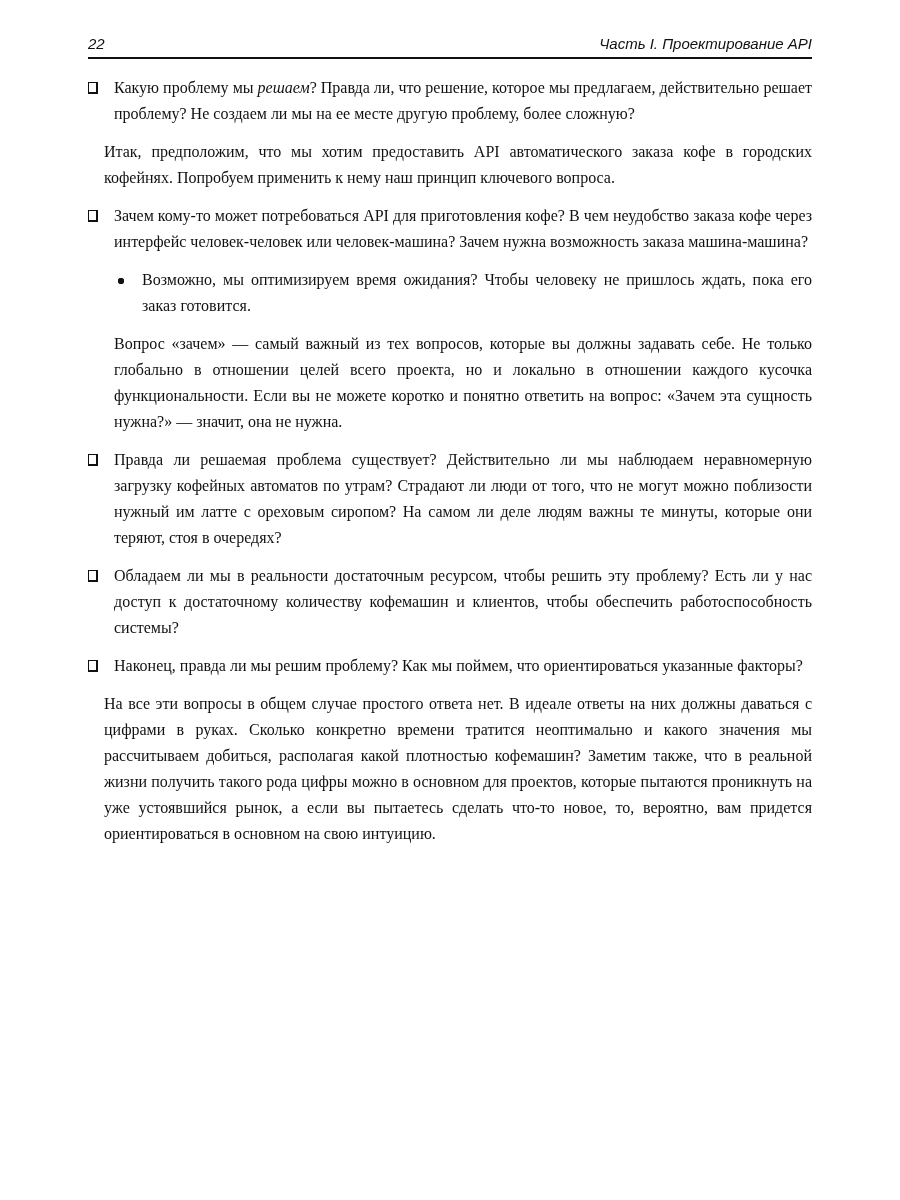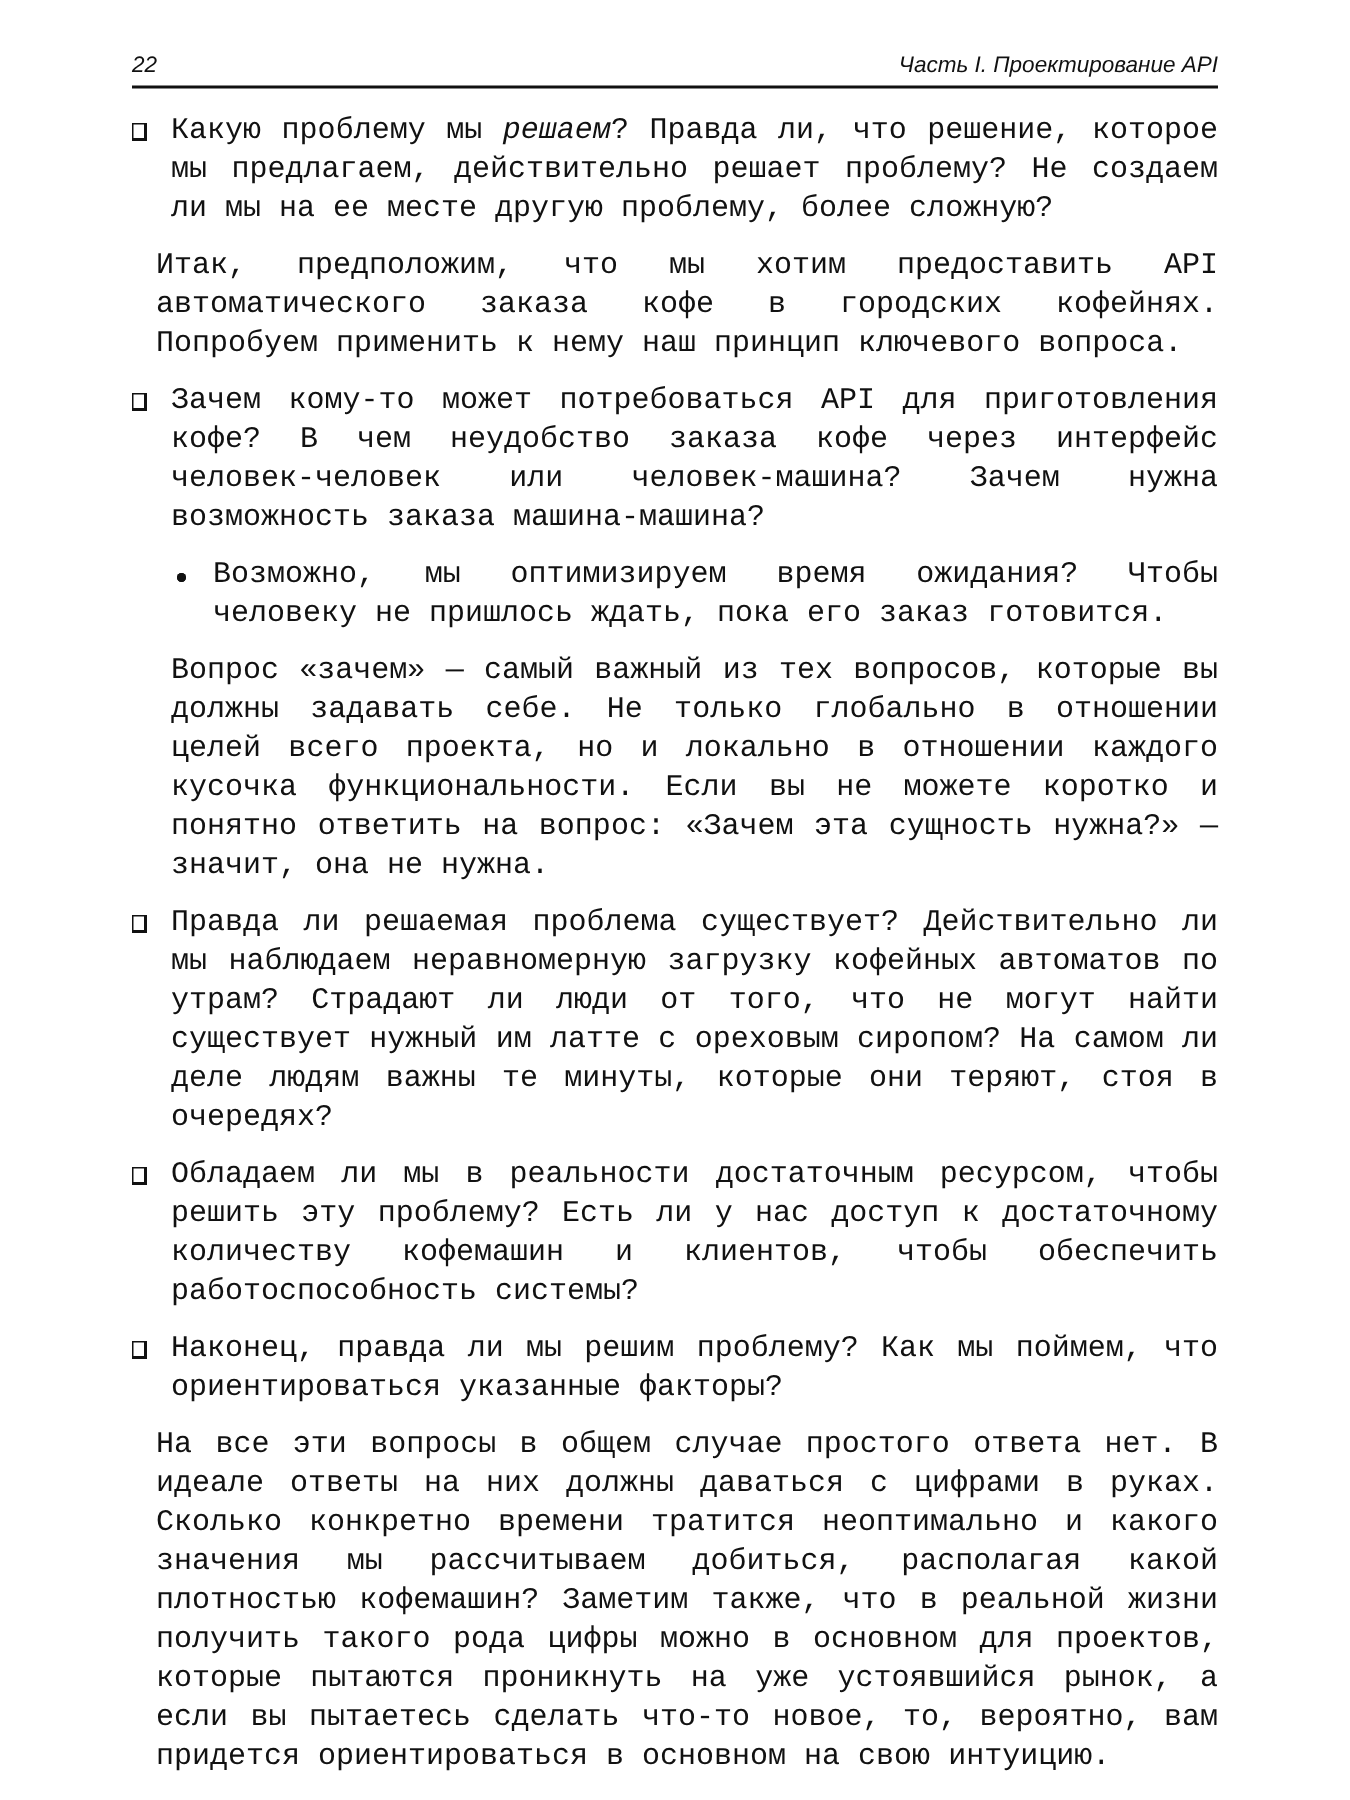--- a/index.html
+++ b/index.html
@@ -2,21 +2,21 @@
 <html><head>
 <meta charset="utf-8">
 <style>
   html, body { margin: 0; padding: 0; background: #ffffff; }
   body { width: 900px; height: 1200px; position: relative; overflow: hidden; color: #111; }
   .page { position: absolute; left: 88px; top: 32px; width: 724px; }
   .header { display: flex; justify-content: space-between; align-items: center;
     font-family: "Liberation Sans", sans-serif; font-style: italic; font-size: 15px;
     padding-bottom: 3px; border-bottom: 2px solid #111; height: 22px; }
   .header .pagenum { font-style: italic; }
-  .body { font-family: Liberation Mono, monospace; font-size: 20px; line-height: 26px;
+  .body { font-family: Liberation Serif, serif; font-size: 16px; line-height: 26px;
     text-align: justify; margin-top: 16px; }
   .sq-item { position: relative; padding-left: 26px; margin: 0 0 12px 0; }
   .sq { position: absolute; left: 0; top: 7px; width: 10px; height: 12px; border: 1.6px solid #111;
     border-right-width: 2.4px; border-bottom-width: 2.4px; box-sizing: border-box; }
   p.para { margin: 0 0 12px 16px; }
   .bullet-item { position: relative; padding-left: 54px; margin: 0 0 12px 0; }
   .dot { position: absolute; left: 30px; top: 11px; width: 6px; height: 6px; border-radius: 50%; background: #111; }
   .indent-para { padding-left: 26px; margin: 0 0 12px 0; }
   em { font-style: italic; }
 </style>
@@ -47,21 +47,21 @@
     </div>
     <div class="bullet-item">
       <span class="dot"></span>
       <span>Возможно, мы оптимизируем время ожидания? Чтобы человеку не пришлось ждать, пока его заказ готовится.</span>
     </div>
 
     <p class="indent-para">Вопрос «зачем» — самый важный из тех вопросов, которые вы должны задавать себе. Не только глобально в отношении целей всего проекта, но и локально в отношении каждого кусочка функциональности. Если вы не можете коротко и понятно ответить на вопрос: «Зачем эта сущность нужна?» — значит, она не нужна.</p>
 
     <div class="sq-item">
       <span class="sq"></span>
-      <span>Правда ли решаемая проблема существует? Действительно ли мы наблюдаем неравномерную загрузку кофейных автоматов по утрам? Страдают ли люди от того, что не могут найти существует нужный им латте с ореховым сиропом? На самом ли деле людям важны те минуты, которые они теряют, стоя в очередях?</span>
+      <span>Правда ли решаемая проблема существует? Действительно ли мы наблюдаем неравномерную загрузку кофейных автоматов по утрам? Страдают ли люди от того, что не могут можно поблизости нужный им латте с ореховым сиропом? На самом ли деле людям важны те минуты, которые они теряют, стоя в очередях?</span>
     </div>
     <div class="sq-item">
       <span class="sq"></span>
       <span>Обладаем ли мы в реальности достаточным ресурсом, чтобы решить эту проблему? Есть ли у нас доступ к достаточному количеству кофемашин и клиентов, чтобы обеспечить работоспособность системы?</span>
     </div>
     <div class="sq-item">
       <span class="sq"></span>
       <span>Наконец, правда ли мы решим проблему? Как мы поймем, что ориентироваться указанные факторы?</span>
     </div>
 

